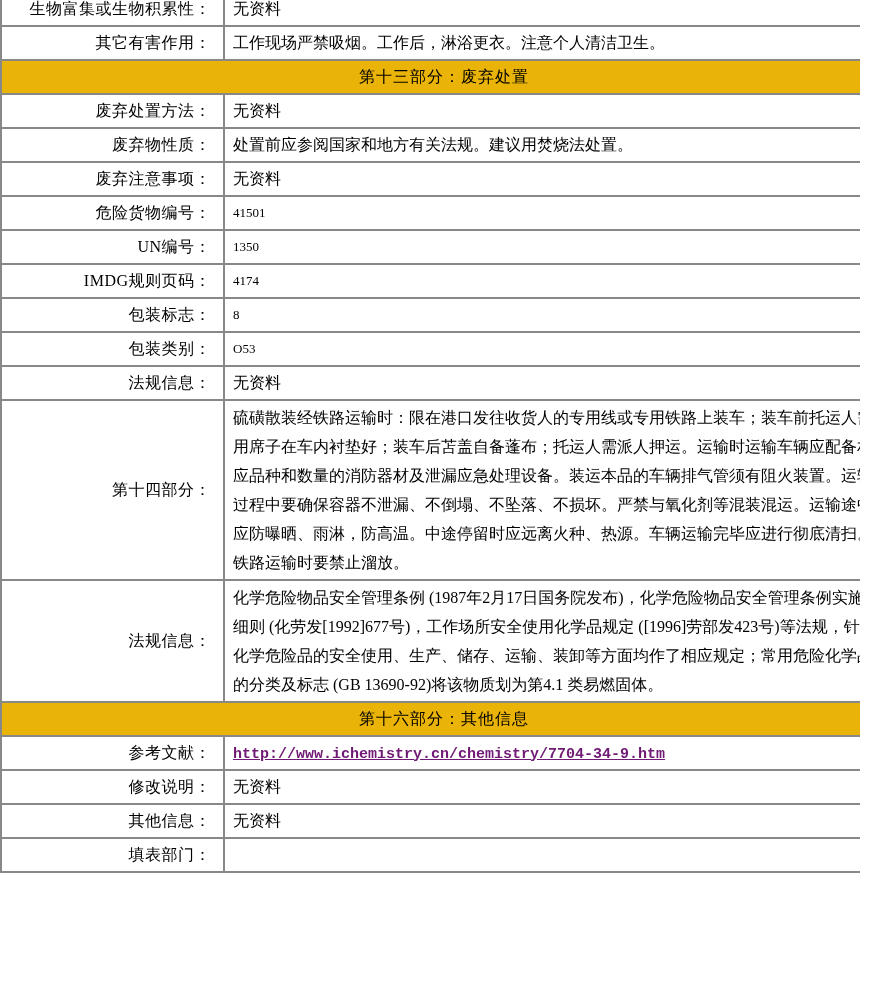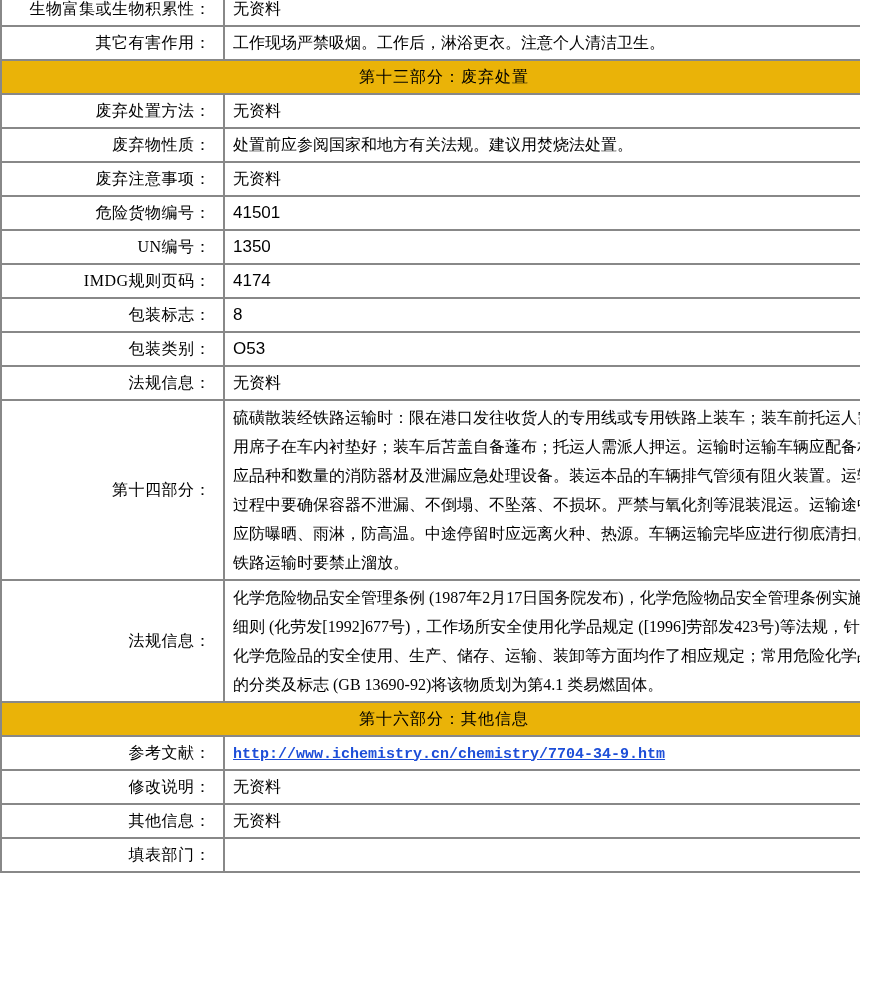--- a/index.html
+++ b/index.html
@@ -25,34 +25,34 @@
     overflow: hidden;
   }
   td.label {
     width: 223px;
     text-align: right;
     padding: 2px 12px 2px 2px;
     letter-spacing: 0.5px;
   }
   td.value { padding: 2px 8px 2px 8px; }
   td.value.mono {
-    font-family: Liberation Sans, sans-serif;
-    font-size: 17px;
+    font-family: Liberation Serif, serif;
+    font-size: 13px;
   }
   td.value.multiline {
     line-height: 29px;
     padding: 2px 10px 2px 8px;
   }
   tr.section td {
     background: #eab308;
     text-align: center;
     letter-spacing: 1px;
   }
   a.ref {
-    color: #1d4ed8;
+    color: #701a75;
     text-decoration: underline;
     font-weight: bold;
     font-family: "Liberation Mono", "DejaVu Sans Mono", monospace;
     font-size: 15px;
   }
 </style>
 </head>
 <body>
 
 <div class="viewport">

